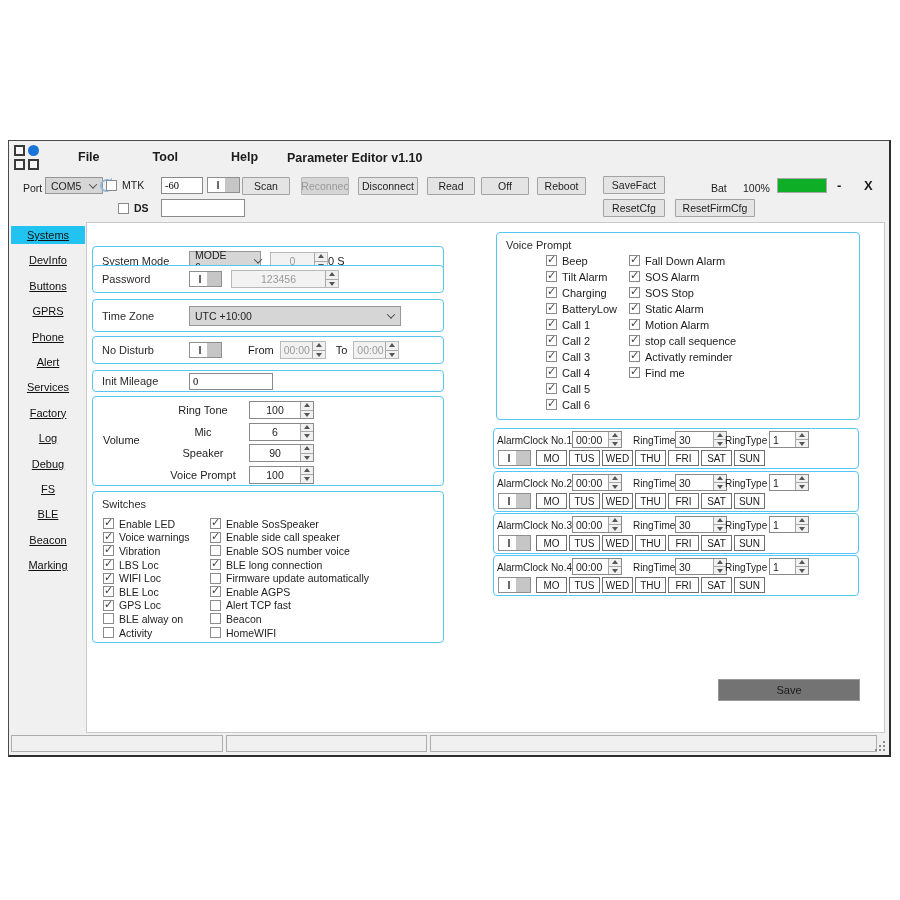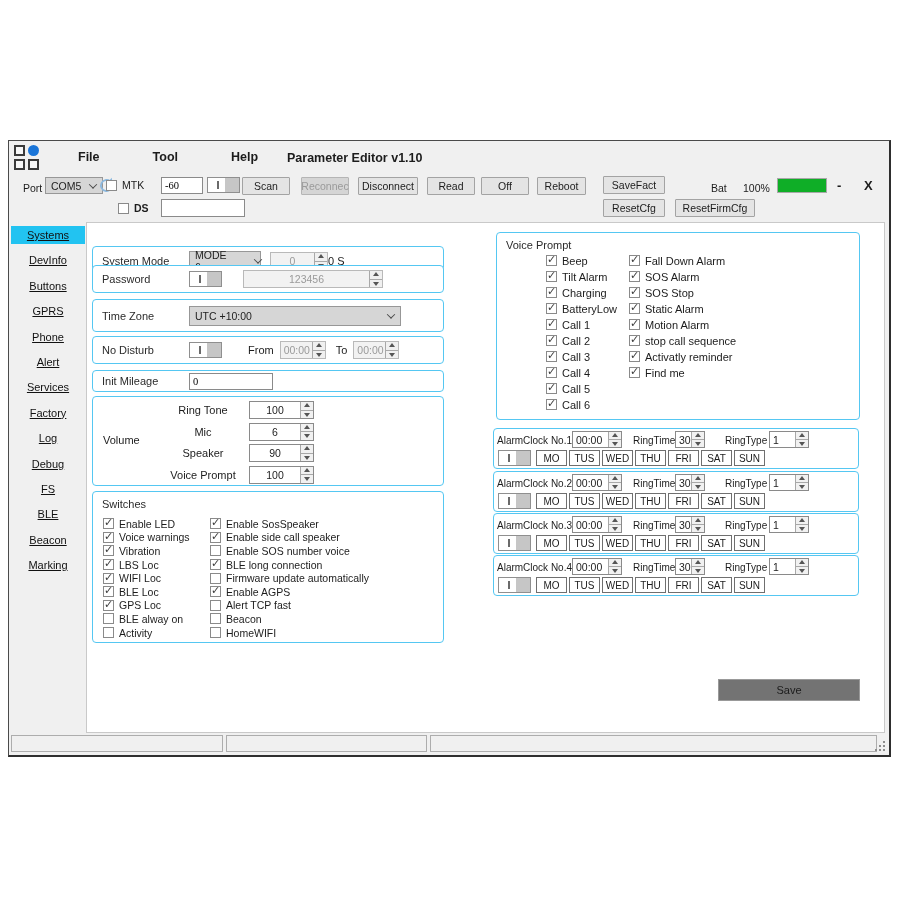--- a/index.html
+++ b/index.html
@@ -68,21 +68,21 @@
   .su,.sd { flex:1; display:flex; align-items:center; justify-content:center; background:#f1f1f1; }
   .su { border-bottom:1px solid #a8a8a8; }
   .su::before { content:""; border:3px solid transparent; border-bottom:4px solid #555; margin-top:-4px; }
   .sd::before { content:""; border:3px solid transparent; border-top:4px solid #555; margin-bottom:-4px; }
   .spin.dis { background:#f2f2f2; border-color:#b9b9b9; color:#9a9a9a; }
   .spin.dis .su,.spin.dis .sd { background:#f0f0f0; }
   .b1{top:23px;height:30px;} .b2{top:42px;height:28px;} .b3{top:76px;height:33px;}
   .b4{top:113px;height:28px;} .b5{top:147px;height:22px;}
   .b6{top:173px;height:90px;} .b7{top:268px;height:152px;display:block;padding:8px;}
   .mode-sel { width:72px; height:20px;gap:28px; }
-  .w58{width:58px;} .w136{width:140px;margin-left:21px;} .w46{width:46px;}
+  .w58{width:58px;} .w136{width:108px;margin-left:9px;} .w46{width:46px;}
   .unit { margin-left:0; }
   .tz-sel { width:212px; height:20px; }
   .fromto { margin-left:26px; margin-right:6px; }
   .to-l { margin-left:10px; margin-right:6px; }
   .mileage { width:84px; height:17px; }
   .vol-label { position:absolute; left:10px; top:37px; font-size:11px; }
   .vol-rows { position:absolute; left:70px; top:4px; }
   .vol-row { display:flex; align-items:center; height:18px; margin-bottom:3.5px; }
   .vol-row .vlabel { width:80px; text-align:center; font-size:11px; }
   .vol-row .spin { width:65px; margin-left:6px; }
@@ -94,21 +94,21 @@
   .vp-col1 { left:11px; top:22px; } .vp-col2 { left:94px; top:22px; }
   .vp .cbrow { height:16px; display:flex; align-items:flex-start; font-size:11px;margin-left:38px; }
 
   
   .alarm { position:absolute; left:406px; width:366px; height:41px; border:1.5px solid #55c7f2; border-radius:4px; font-size:10px; }
   .a1{top:205px;} .a2{top:248px;} .a3{top:290px;} .a4{top:332px;}
   .alarm > * { position:absolute; }
   .a-label { left:3px; top:6px; }
   .a-time { left:78px; top:2px; width:50px; height:17px; }
   .a-rtl { left:139px; top:6px; }
-  .a-rt { left:181px; top:2px; width:30px; height:17px; }
+  .a-rt { left:181px; top:2px; width:52px; height:17px; }
   .a-rtyl { left:231px; top:6px; }
   .a-rty { left:275px; top:2px; width:40px; height:17px; }
   .a-toggle { left:4px; top:21px; }
   .days { left:42px; top:21px; display:flex; gap:2px; }
   .day { width:31px; height:16px; border:1px solid #6f6f6f; background:#fff; font-size:10px;
          display:flex; align-items:center; justify-content:center; cursor:default; }
 
   .savebtn { position:absolute; left:631px; top:456px; width:142px; height:22px; background:#737373;
              border:1px solid #999; display:flex; align-items:center; justify-content:center; font-size:11px; cursor:default; }
 

